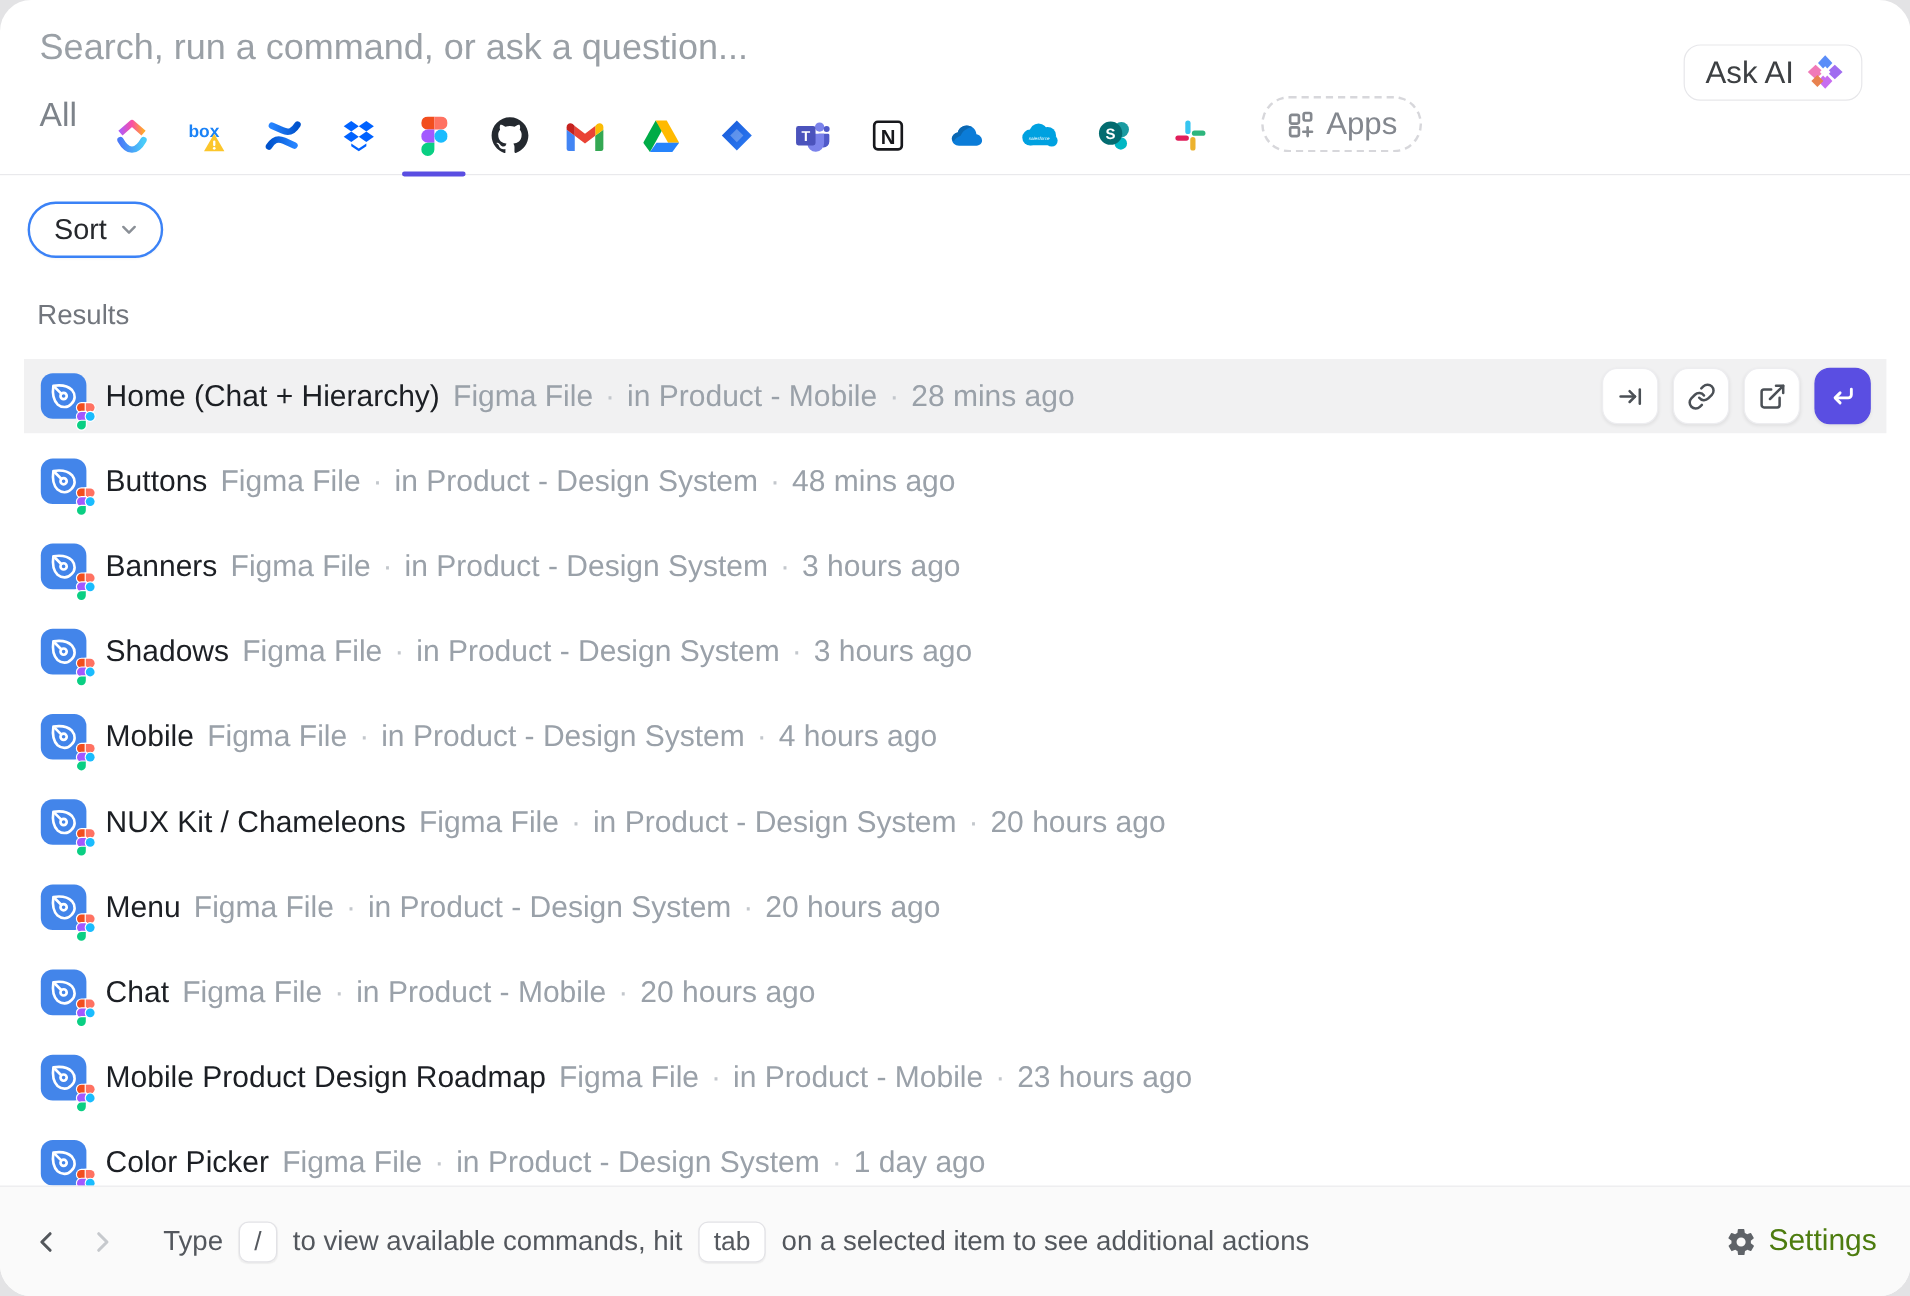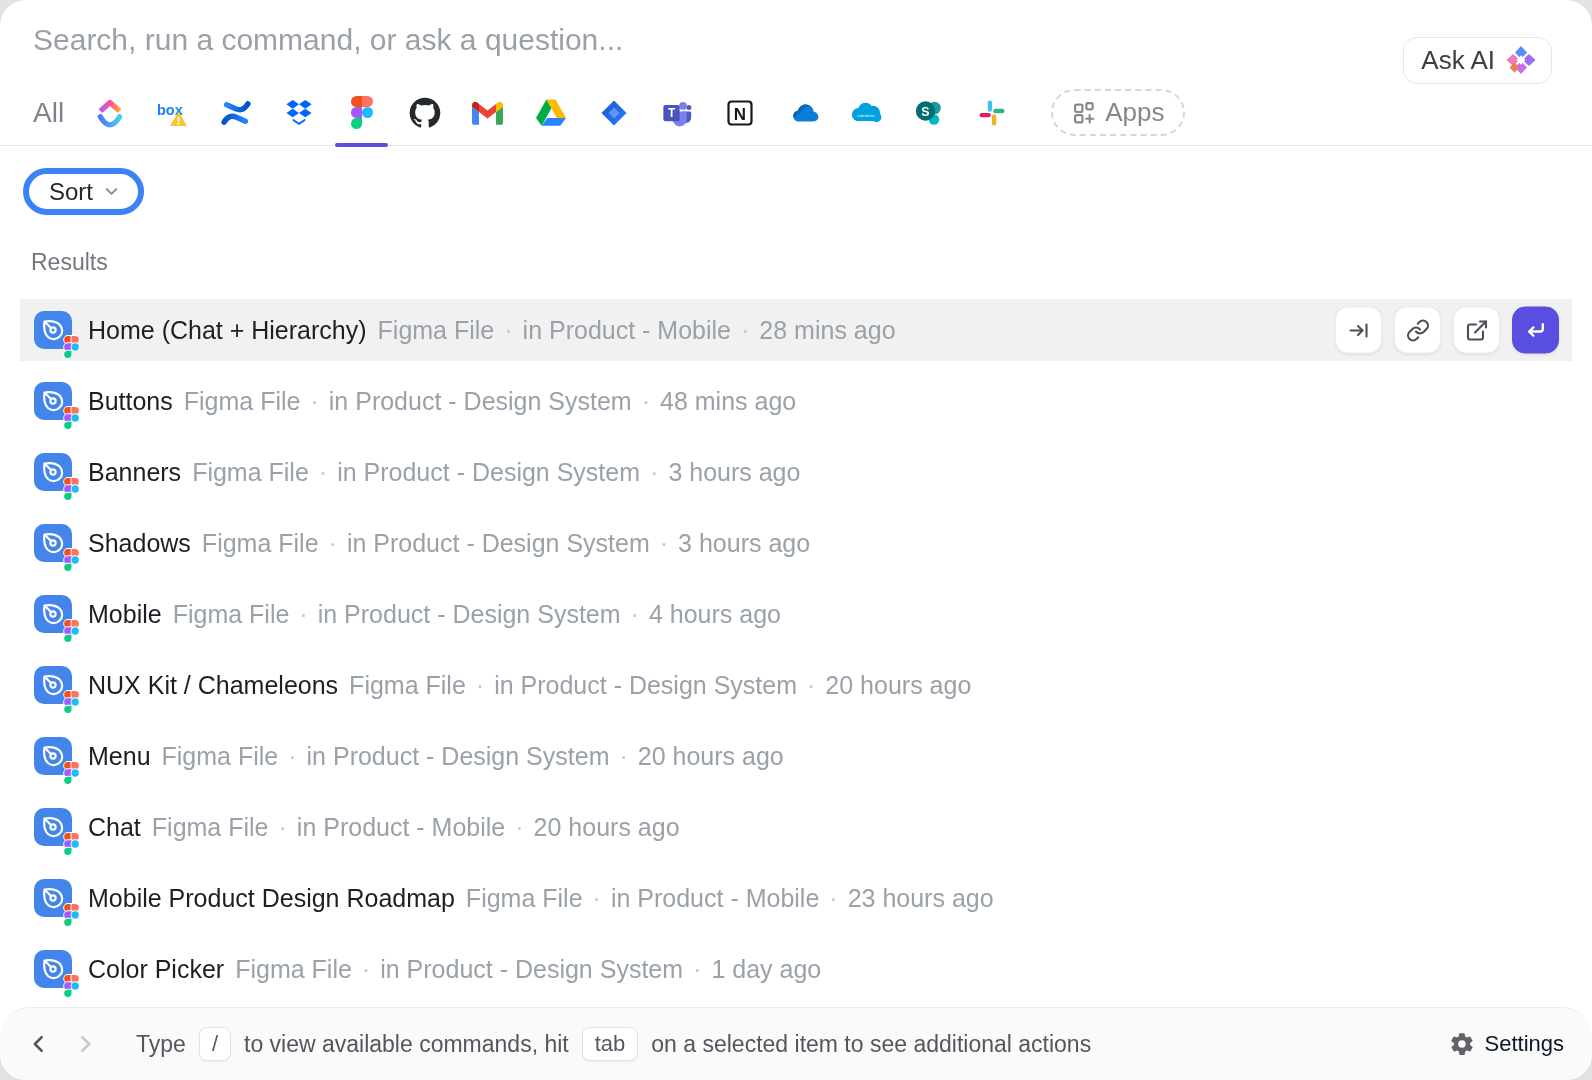--- a/index.html
+++ b/index.html
@@ -13,30 +13,30 @@
 
   
   .search-row{position:absolute;top:0;left:0;right:0;height:80px;display:flex;align-items:center;padding:0 40px 0 33px;}
   .search-input{flex:1;border:none;outline:none;font-size:30px;color:#202124;background:transparent;caret-color:#202124;}
   .search-input::placeholder{color:#9aa0a6;}
   .ask-ai{margin-left:18px;height:47px;display:flex;align-items:center;gap:11px;padding:0 15px 0 17px;
     background:#fff;border:1.5px solid #e7e7ea;border-radius:14px;font-size:26px;color:#3d4043;cursor:pointer;margin-top:40px;}
 
   
   .tabs-row{position:absolute;top:80px;left:0;right:0;height:66px;border-bottom:1px solid var(--border);
-    display:flex;align-items:center;padding-left:33px;}
+    display:flex;align-items:flex-start;padding-left:33px;}
   .tab-all{font-size:28px;color:#7d838a;margin-right:14px;cursor:pointer;}
   .tab{width:63px;height:66px;display:flex;align-items:center;justify-content:center;position:relative;cursor:pointer;}
   .tab.selected::after{content:"";position:absolute;left:5px;right:5px;bottom:-1px;height:4px;background:var(--accent);border-radius:2px;}
   .apps-btn{margin-left:28px;height:47px;display:flex;align-items:center;gap:8px;padding:0 19px;
     background:#fff;border:2px dashed #d7d7db;border-radius:24px;font-size:26px;color:#83878e;cursor:pointer;}
 
   
   .sort-btn{position:absolute;top:168px;left:23px;height:47px;display:flex;align-items:center;gap:9px;
-    padding:0 17px 0 20px;background:#fff;border:6px solid #3b82f6;border-radius:24px;
+    padding:0 17px 0 20px;background:#fff;border:2px solid #3b82f6;border-radius:24px;
     font-size:24px;color:#26282c;box-shadow:0 1px 2px rgba(0,0,0,.04);cursor:pointer;}
 
   .results-header{position:absolute;top:249px;left:31px;font-size:23px;color:#72767d;}
 
   
   .results-list{position:absolute;top:299px;left:0;right:0;bottom:72px;padding:0 20px;overflow:hidden;}
   .row{height:62px;margin-bottom:9px;display:flex;align-items:center;padding:0 14px;border-radius:0;position:relative;cursor:pointer;}
   .row.selected{background:var(--selrow);}
   .file-icon{width:38px;height:38px;position:relative;margin-right:16px;flex:none;}
   .file-icon .sq{width:38px;height:38px;border-radius:10px;background:var(--fileblue);display:flex;align-items:center;justify-content:center;}
@@ -44,29 +44,29 @@
   .row .title{font-size:25px;font-weight:500;color:var(--title);margin-right:11px;white-space:nowrap;}
   .row .meta{font-size:25px;color:var(--meta);white-space:nowrap;}
   .row .dot{margin:0 10px;color:#c3c7cc;}
   .actions{display:none;position:absolute;right:13px;top:50%;transform:translateY(-50%);gap:12px;}
   .row.selected .actions{display:flex;}
   .abtn{width:47px;height:47px;border-radius:13px;background:#fff;border:1px solid #ededf0;
     box-shadow:0 1px 3px rgba(0,0,0,.07);display:flex;align-items:center;justify-content:center;color:#4b5056;cursor:pointer;}
   .abtn.enter{background:var(--accent);border-color:var(--accent);color:#fff;}
 
   
-  .footer{position:absolute;left:0;right:0;bottom:0;height:73px;background:var(--footerbg);border-top:1px solid #ebebee;
-    display:flex;align-items:center;padding:0 28px;font-size:23px;color:#53575d;z-index:5;border-radius:31px;}
+  .footer{position:absolute;left:0;right:0;bottom:0;height:92px;background:var(--footerbg);border-top:1px solid #ebebee;
+    display:flex;align-items:center;padding:0 28px;font-size:23px;color:#53575d;z-index:5;}
   .chev{cursor:pointer;display:flex;}
   .chev.dark{color:#53575c;margin-right:24px;}
   .chev.light{color:#c6c9cd;margin-right:40px;}
   .key{background:#fff;border:1px solid #e2e2e6;border-radius:8px;padding:3px 12px;margin:0 13px;font-size:22px;
     color:#55595f;box-shadow:0 1px 1px rgba(0,0,0,.05);}
   .settings{margin-left:auto;display:flex;align-items:center;gap:10px;background:none;border:none;
-    font-size:22px;color:#0f172a;cursor:pointer;}
+    font-size:25px;color:#4d7c0f;cursor:pointer;}
   svg{display:block;}
 </style>
 </head>
 <body>
 
 <div class="window">
 
   <div class="search-row">
     <input class="search-input" autofocus="" placeholder="Search, run a command, or ask a question..." style="">
     <button class="ask-ai">

